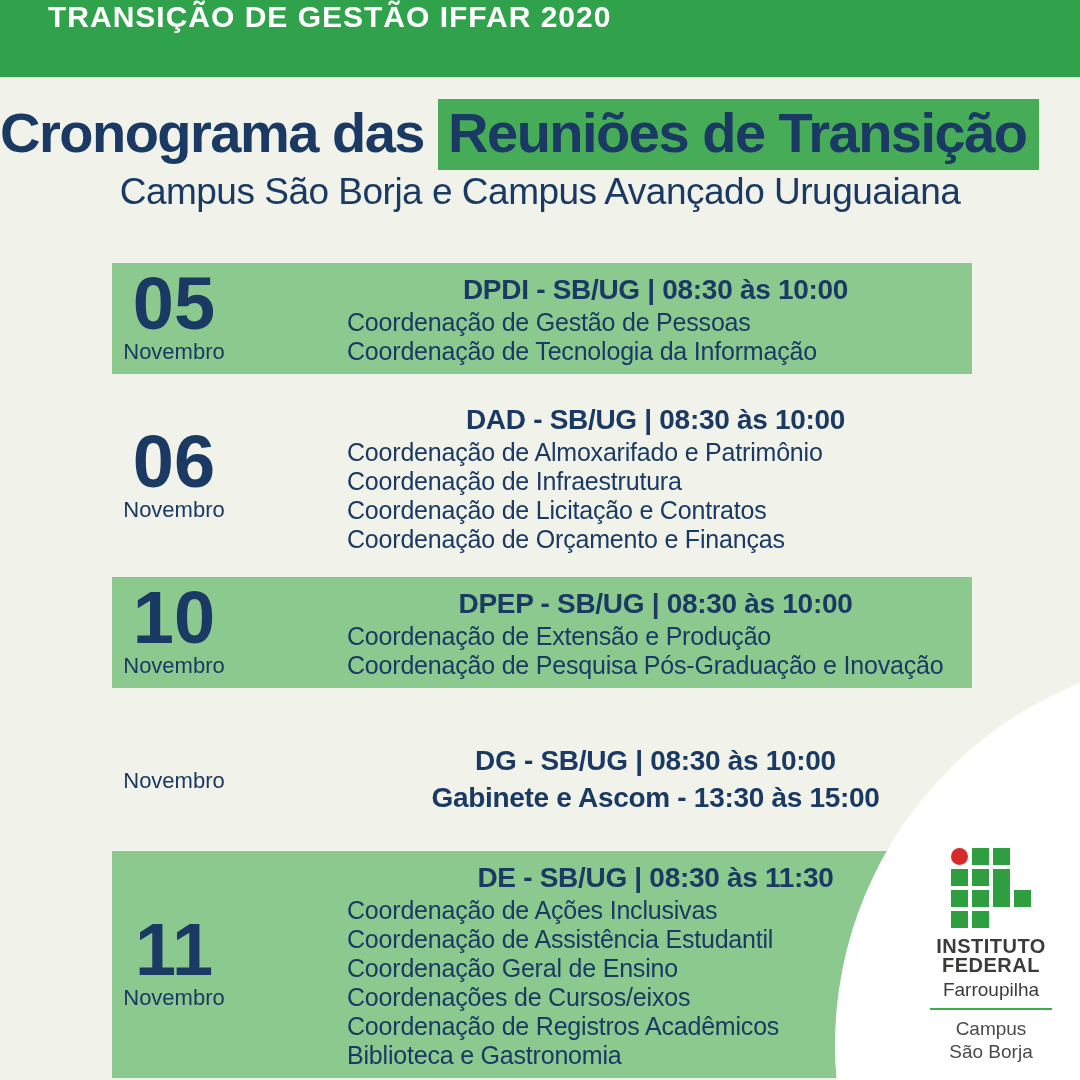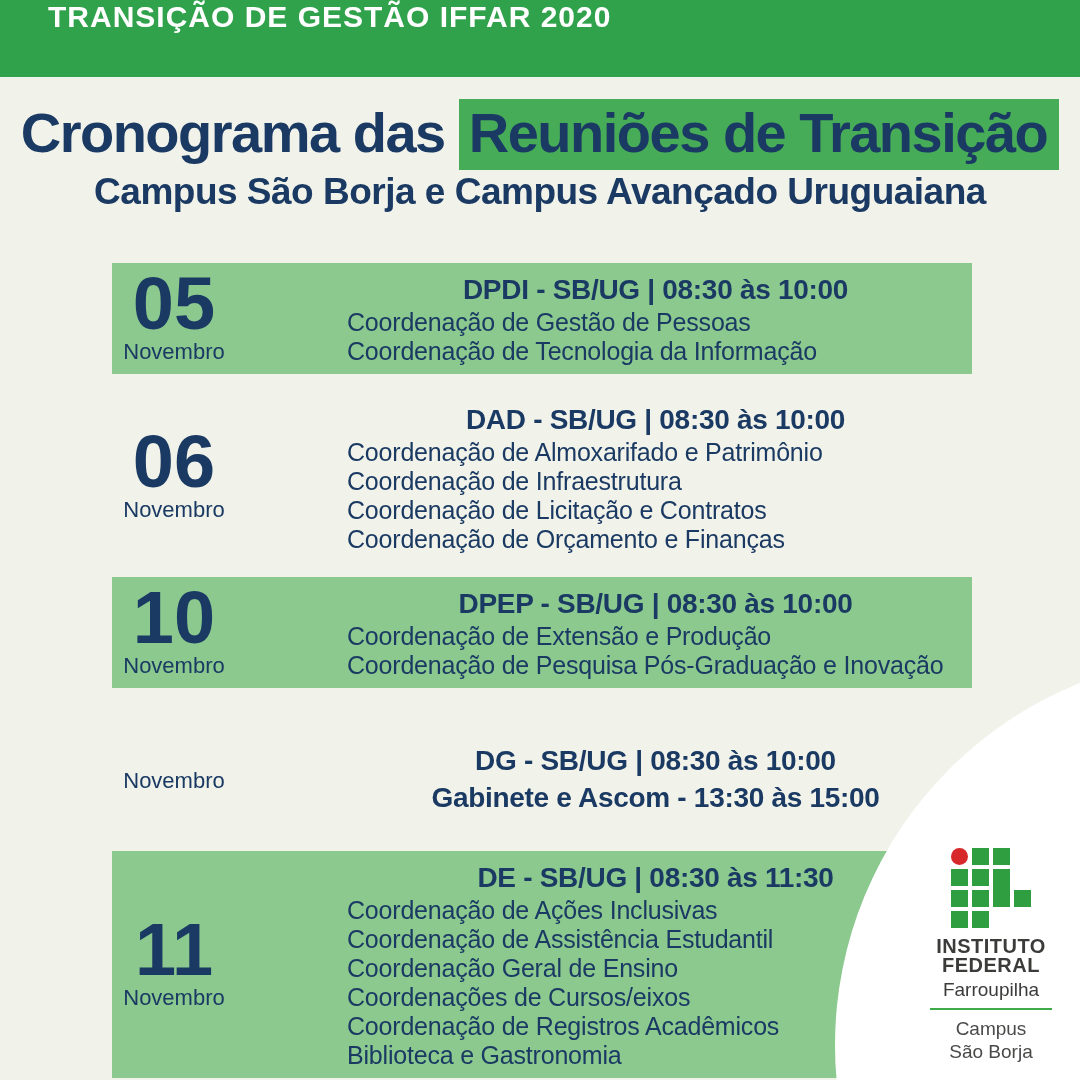--- a/index.html
+++ b/index.html
@@ -5,26 +5,26 @@
   html,body{margin:0;padding:0;}
   body{font-family:"Liberation Sans", sans-serif;}
   .page{position:relative;width:1080px;height:1080px;background:#f1f2e9;overflow:hidden;}
 
   
   .topbar{position:absolute;top:0;left:0;width:1080px;height:77px;background:#2fa24b;
           display:flex;align-items:flex-start;z-index:1;}
   .topbar-title{margin-left:48px;color:#ffffff;font-size:30px;font-weight:bold;letter-spacing:1px;}
 
   
-  .main-title{position:absolute;top:100px;left:0;width:1080px;margin:0;text-align:center;
+  .main-title{position:absolute;top:100px;left:0;width:1080px;margin:0;text-align:left;
               font-size:56px;font-weight:bold;letter-spacing:-1.5px;color:#1a3a63;line-height:66px;
               white-space:nowrap;z-index:1;}
   .hl{background:#47ac58;padding:2px 12px 6px 10px;}
   .subtitle{position:absolute;top:171px;left:0;width:1080px;text-align:center;
-            font-size:37px;letter-spacing:-0.5px;color:#1a3a63;line-height:42px;z-index:1;font-weight:bold;}
+            font-size:37px;letter-spacing:-0.5px;color:#1a3a63;line-height:42px;z-index:1;}
 
   
   .schedule{position:absolute;top:263px;left:112px;width:860px;z-index:1;}
   .row{display:flex;align-items:center;}
   .row.green{background:#8bc98f;}
   .row:nth-child(1){min-height:104px;margin-bottom:17px;}
   .row:nth-child(2){min-height:172px;margin-bottom:14px;}
   .row:nth-child(3){min-height:103px;margin-bottom:40px;}
   .row:nth-child(4){min-height:101px;margin-bottom:22px;}
   .row:nth-child(5){min-height:198px;}

